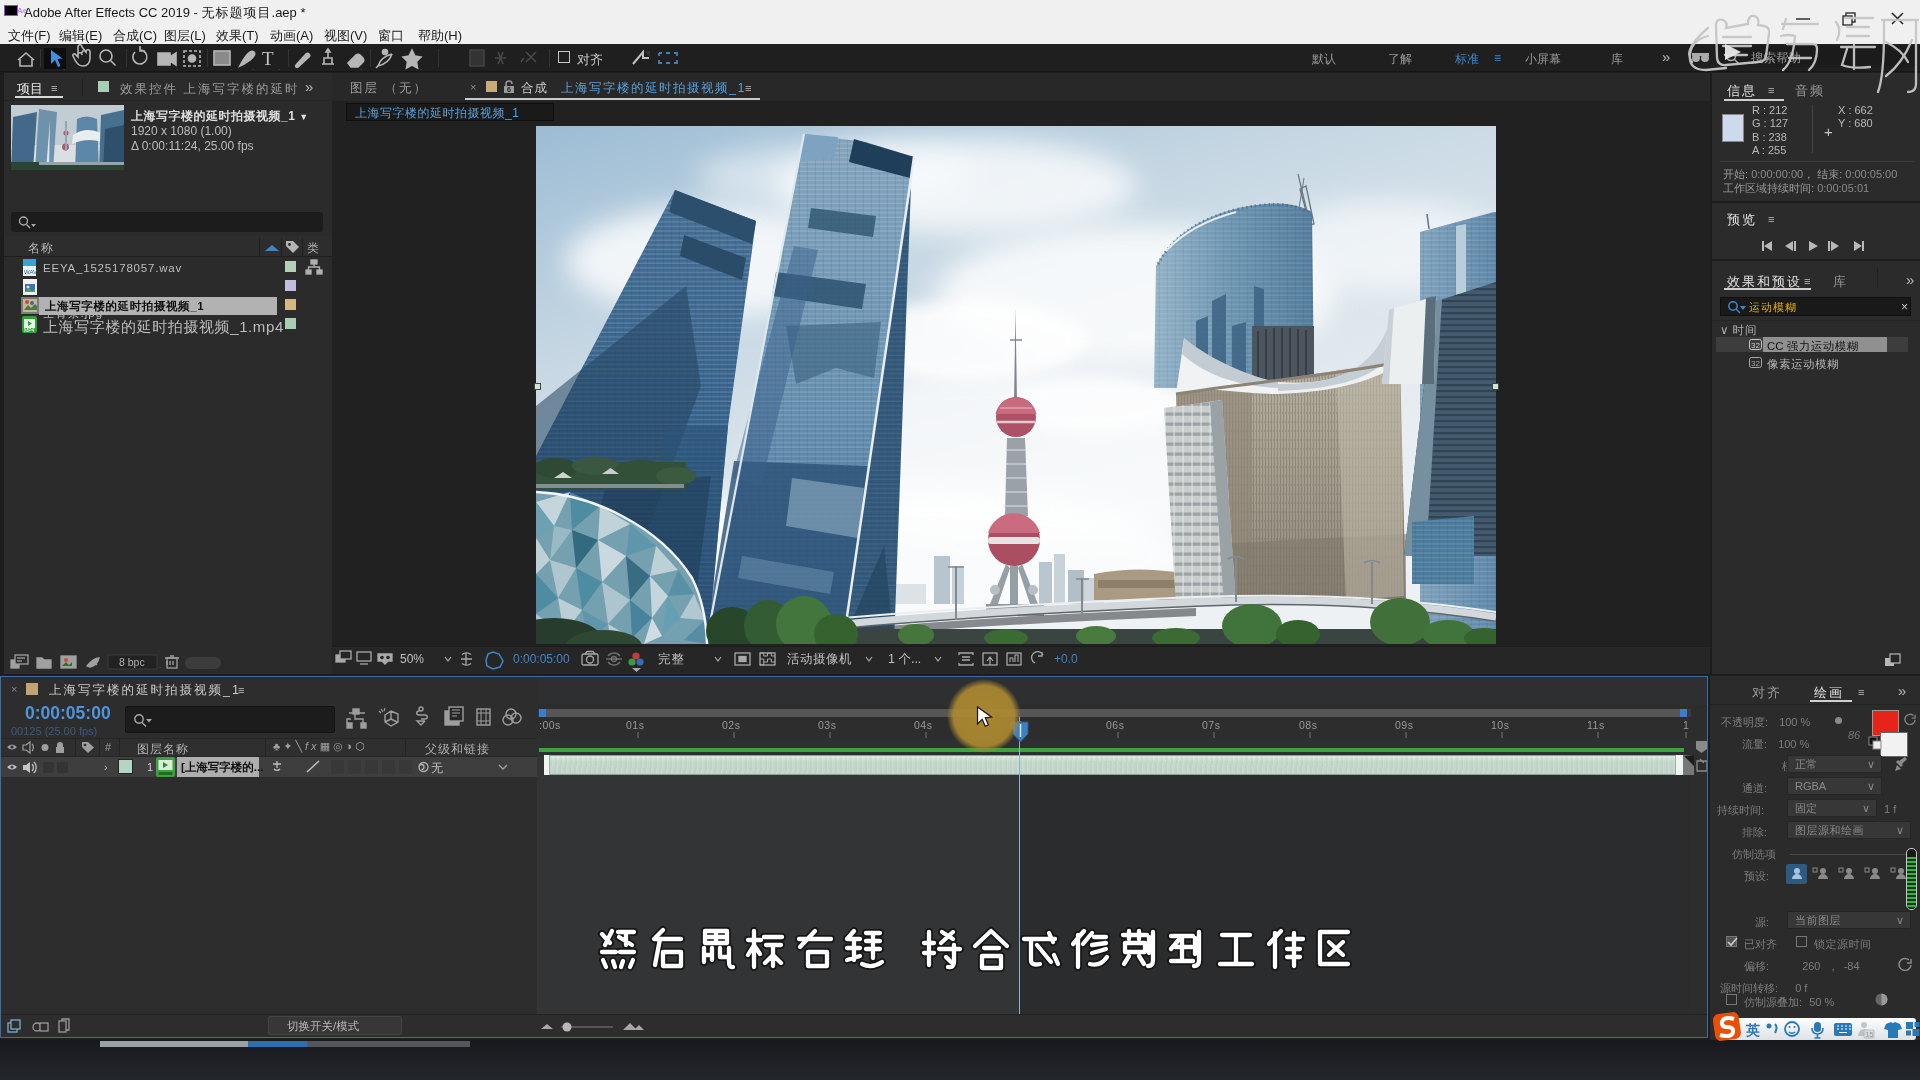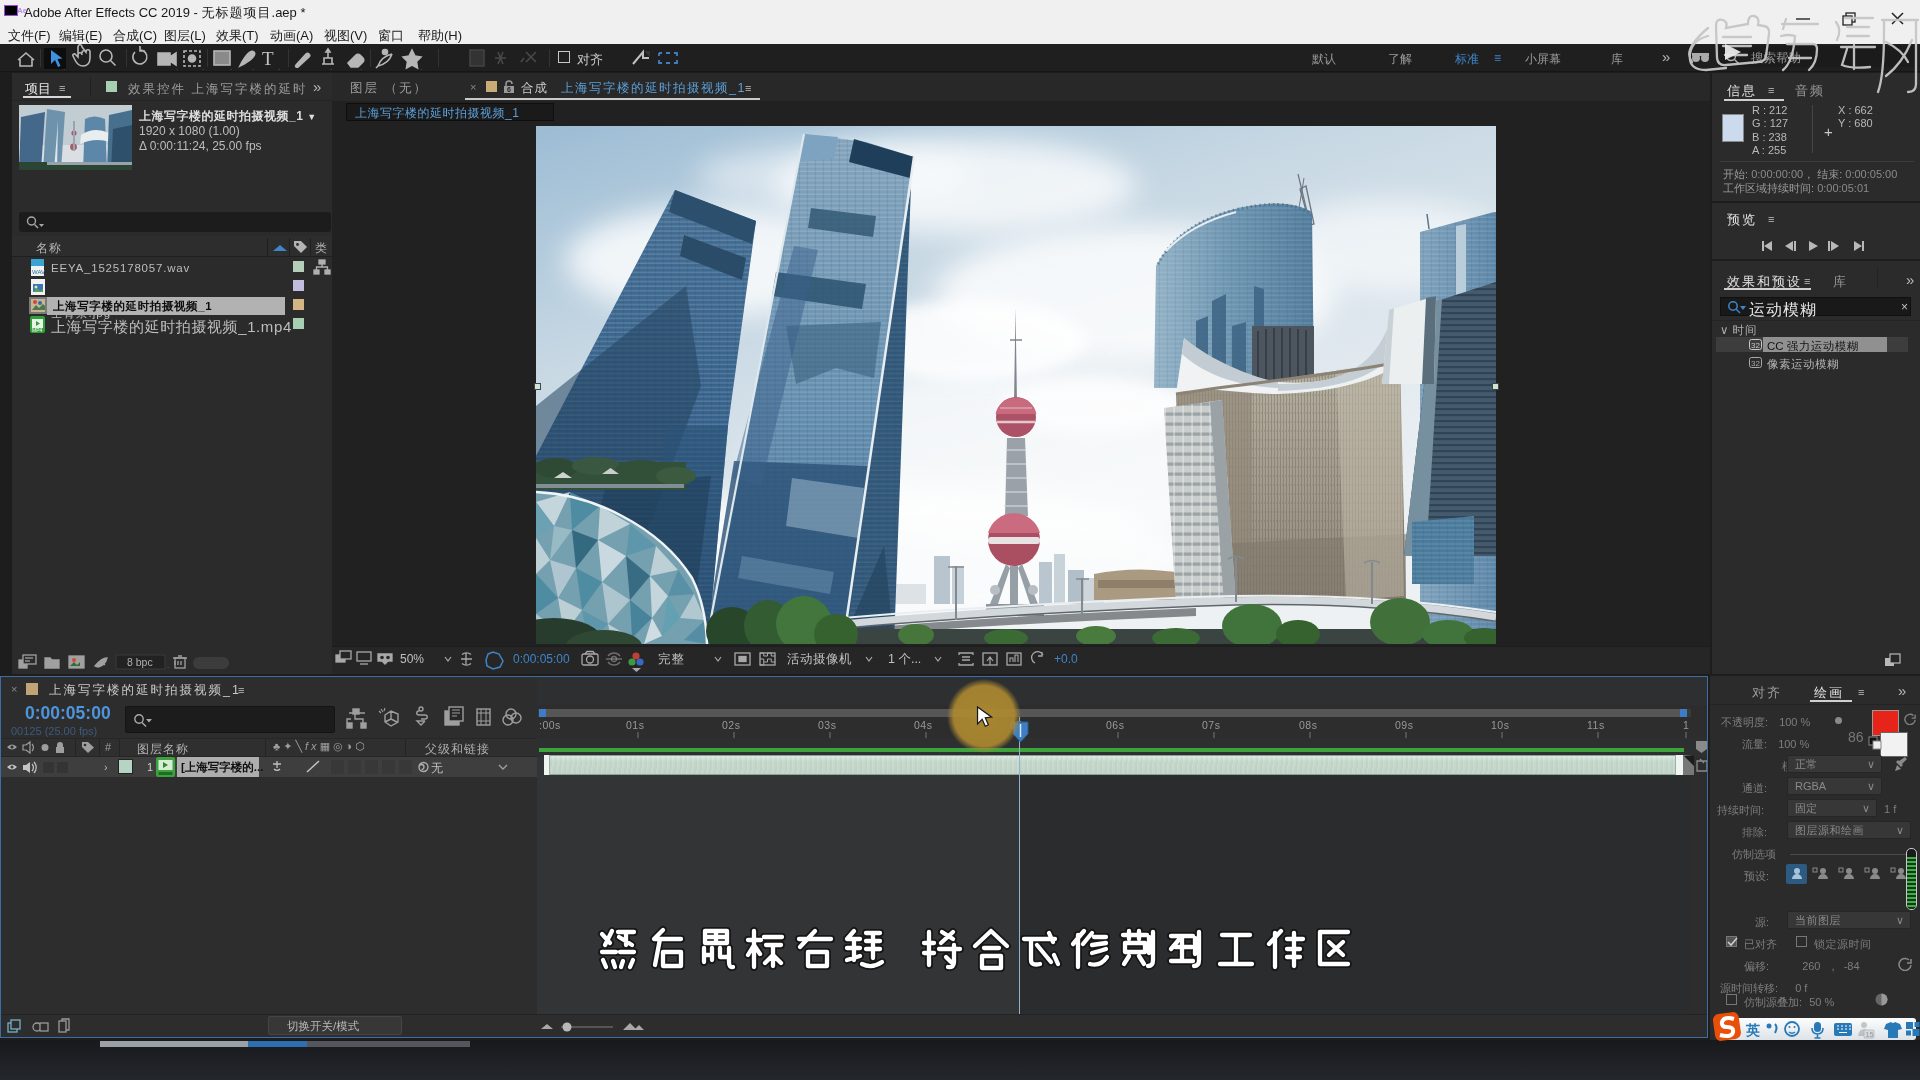--- a/index.html
+++ b/index.html
@@ -12,21 +12,21 @@
 #topbar{left:0;top:0;width:1920px;height:44px;background:#f0f0f0;}
 #aelogo{left:4px;top:5px;width:14px;height:11px;background:#000000;border:1px solid #9a4ae0;
  color:#b98ae4;font-size:8px;line-height:9px;text-align:center;font-weight:bold;padding-left:12px;}
 #wtitle{left:24px;top:4px;font-size:13px;color:#171717;}
 .menu{top:27px;font-size:13px;color:#1c1c1c;}
 
 #toolbar{left:0;top:44px;width:1920px;height:28px;background:#1f1f1f;border-bottom:1px solid #161616;}
 .tbsep{top:5px;width:1px;height:18px;background:#333;}
 .wslabel{top:7px;font-size:12px;color:#9b9b9b;}
 
-#leftpanel{left:12px;top:73px;width:335px;height:601px;background:#2b2b2b;}
+#leftpanel{left:4px;top:73px;width:335px;height:601px;background:#2b2b2b;}
 
 #viewer{left:332px;top:73px;width:1378px;height:601px;background:#212121;}
 
 #infopanel{left:1712px;top:73px;width:208px;height:128px;background:#2b2b2b;}
 #prevpanel{left:1712px;top:203px;width:208px;height:56px;background:#2b2b2b;}
 #fxpanel{left:1712px;top:261px;width:208px;height:413px;background:#2b2b2b;}
 
 #timeline{left:0;top:676px;width:1708px;height:362px;background:#2d2d2d;
  border:1px solid #3c6ea5;border-right:1px solid #3c6ea5;}
 
@@ -654,21 +654,21 @@
  <div class="abs" style="left:12px;top:27px;width:87px;height:2px;background:#d0d0d0;"></div>
  <div class="abs txt" style="left:121px;top:12px;font-size:13px;color:#969696;">库</div>
  <div class="abs" style="left:165px;top:6px;width:1px;height:22px;background:#222;"></div>
  <div class="abs txt" style="left:194px;top:10px;font-size:15px;color:#b8b8b8;">»</div>
  <div class="abs" style="left:8px;top:36px;width:191px;height:19px;background:#191919;border:1px solid #101010;"></div>
  <svg class="abs" style="left:14px;top:39px" width="22" height="14" viewBox="0 0 22 14">
   <circle cx="7" cy="6" r="4.2" stroke="#3f85c8" fill="none" stroke-width="1.5"></circle>
         <path d="M10,9 l4,4" stroke="#3f85c8" stroke-width="1.5"></path>
         <path d="M14,6 l6,0 -3,4 z" fill="#3f85c8"></path>
  </svg>
- <div class="abs txt" style="left:37px;top:39px;font-size:16px;color:#e5e5e5;letter-spacing:1px;">运动模糊</div>
+ <div class="abs txt" style="left:37px;top:39px;font-size:11px;color:#eab308;letter-spacing:1px;">运动模糊</div>
  <div class="abs txt" style="left:189px;top:39px;font-size:12px;color:#c0c0c0;">×</div>
  <div class="abs" style="left:0;top:59px;width:208px;height:1px;background:#242424;"></div>
  <div class="abs txt" style="left:8px;top:62px;font-size:11.5px;color:#b0b0b0;">∨<span style="letter-spacing:1px"> 时间</span></div>
  <div class="abs" style="left:4px;top:76px;width:192px;height:15px;background:#3d3d3d;"></div>
  <div class="abs" style="left:51px;top:76px;width:124px;height:15px;background:#909090;"></div>
  <svg class="abs" style="left:37px;top:77px" width="13" height="13" viewBox="0 0 13 13">
         <rect x="0.5" y="1.5" width="12" height="10" rx="2" fill="none" stroke="#c8c8c8"></rect>
         <text x="2" y="10" font-size="8" fill="#c8c8c8">32</text>
       </svg>
  <div class="abs txt" style="left:55px;top:78px;font-size:11.5px;color:#141414;">CC <span style="letter-spacing:0.5px">强力运动模糊</span></div>
@@ -852,21 +852,21 @@
 </div>
 <div class="abs" id="paint">
  <div class="abs txt" style="left:42px;top:8px;font-size:13px;color:#9b9b9b;letter-spacing:2px;">对齐</div>
  <div class="abs txt" style="left:104px;top:8px;font-size:13px;color:#e0e0e0;letter-spacing:2px;">绘画</div>
  <div class="abs txt" style="left:148px;top:10px;font-size:11px;color:#c0c0c0;">≡</div>
  <div class="abs" style="left:100px;top:24px;width:42px;height:2px;background:#d0d0d0;"></div>
  <div class="abs txt" style="left:188px;top:6px;font-size:15px;color:#b8b8b8;">»</div>
  <div class="abs" style="left:0;top:28px;width:210px;height:1px;background:#232323;"></div>
  <div class="abs txt prow" style="left:11px;top:39px;">不透明度: <span style="margin-left:8px">100 %</span></div>
  <div class="abs" style="left:125px;top:41px;width:7px;height:7px;border-radius:50%;background:#8a8a8a;"></div>
- <div class="abs txt" style="left:138px;top:53px;font-size:14px;color:#777;">86</div>
+ <div class="abs txt" style="left:138px;top:53px;font-size:11px;color:#777;font-style:italic;">86</div>
  <div class="abs" style="left:162px;top:34px;width:27px;height:26px;background:#e62419;border:1px solid #999;"></div>
  <div class="abs" style="left:170px;top:56px;width:28px;height:25px;background:#f2f2f2;border:1px solid #666;"></div>
  <svg class="abs" style="left:158px;top:60px" width="14" height="14" viewBox="0 0 14 14">
         <rect x="1" y="1" width="8" height="8" fill="#111" stroke="#888"></rect>
         <rect x="5" y="5" width="8" height="8" fill="#eee" stroke="#888"></rect>
       </svg>
  <svg class="abs" style="left:194px;top:37px" width="12" height="12" viewBox="0 0 14 14">
         <path d="M11,3 a6,6 0 1 0 2,5 m0,-6 v4 h-4" stroke="#808080" fill="none" stroke-width="1.6"></path>
       </svg>
  <div class="abs txt prow" style="left:32px;top:61px;">流量: <span style="margin-left:8px">100 %</span></div>

